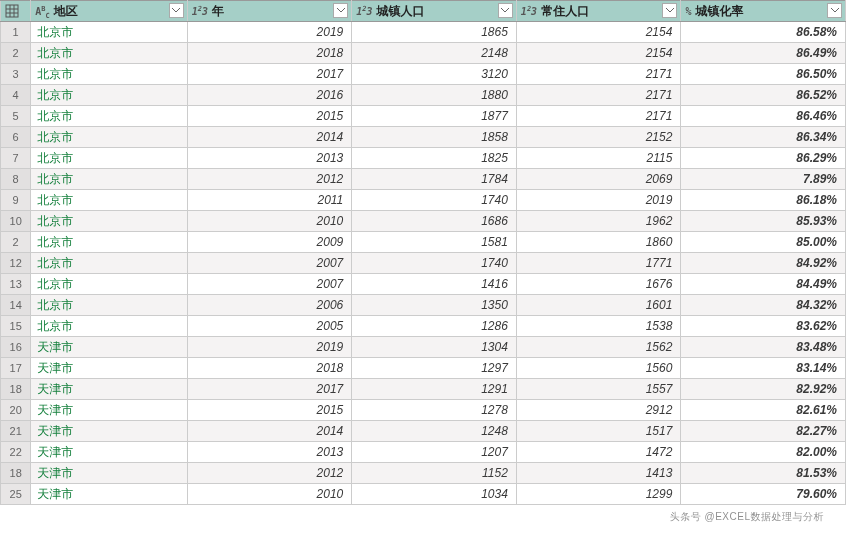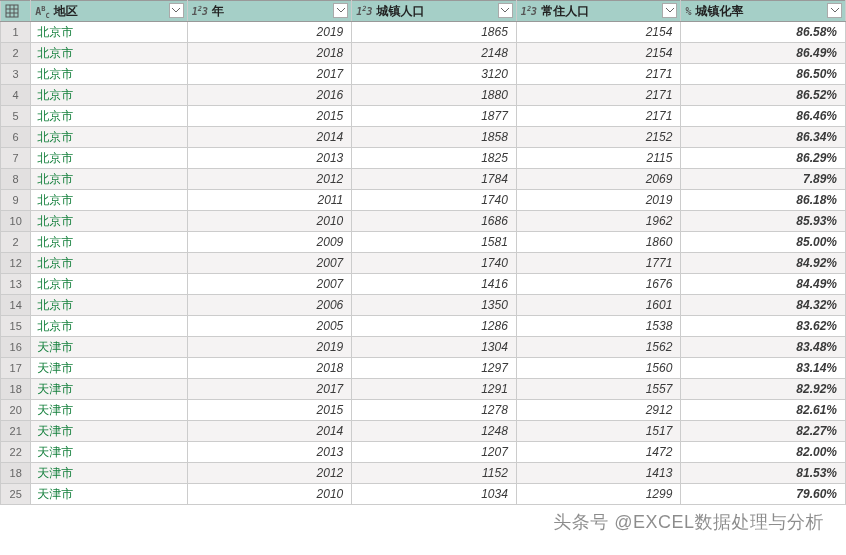--- a/index.html
+++ b/index.html
@@ -18,21 +18,21 @@
     .col-year { width: 163px; }
     .col-urban { width: 163px; }
     .col-resident { width: 163px; }
     .col-rate { width: 163px; font-weight: bold; }
     td.txt { padding-left: 6px; color: #15803d; }
     td.num { text-align: right; padding-right: 8px; color: #3a3a3a; font-style: italic; font-family: "Segoe UI", Arial, sans-serif;}
     tr:nth-child(odd) td.data { background: #fff; }
     tr:nth-child(even) td.data { background: #f5f3f3; }
     td.rowh { background: #e8e6e6; }
     tr:nth-child(even) td.rowh { background: #e2e0e0; }
-    .watermark { position: absolute; right: 22px; top: 510px; font-size: 18px; color: rgba(0,0,0,0.45); font-family: "Microsoft YaHei", sans-serif; text-shadow: 0 0 2px rgba(255,255,255,0.7); pointer-events: none; letter-spacing: 0.5px;}
+    .watermark { position: absolute; right: 22px; top: 510px; font-size: 10px; color: rgba(0,0,0,0.45); font-family: "Microsoft YaHei", sans-serif; text-shadow: 0 0 2px rgba(255,255,255,0.7); pointer-events: none; letter-spacing: 0.5px;}
     .container { position: relative; width: 846px; height: 555px; overflow: hidden;}
   </style>
 </head>
 <body>
 <div class="container">
 
 <table class="grid">
   <thead>
     <tr>
       <th class="corner">

